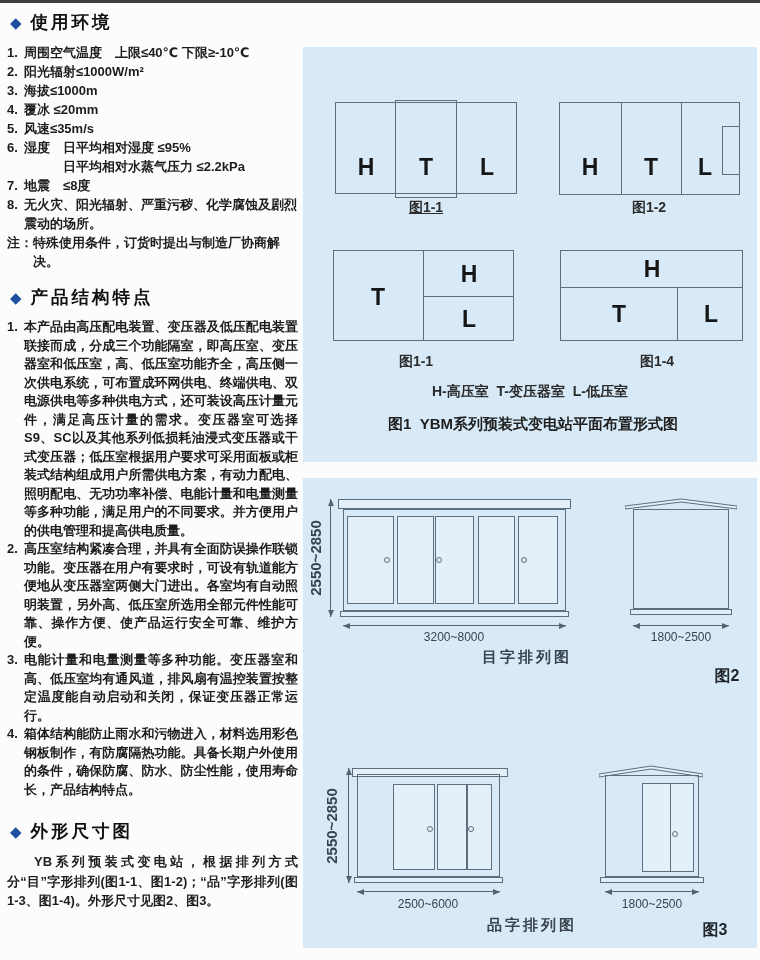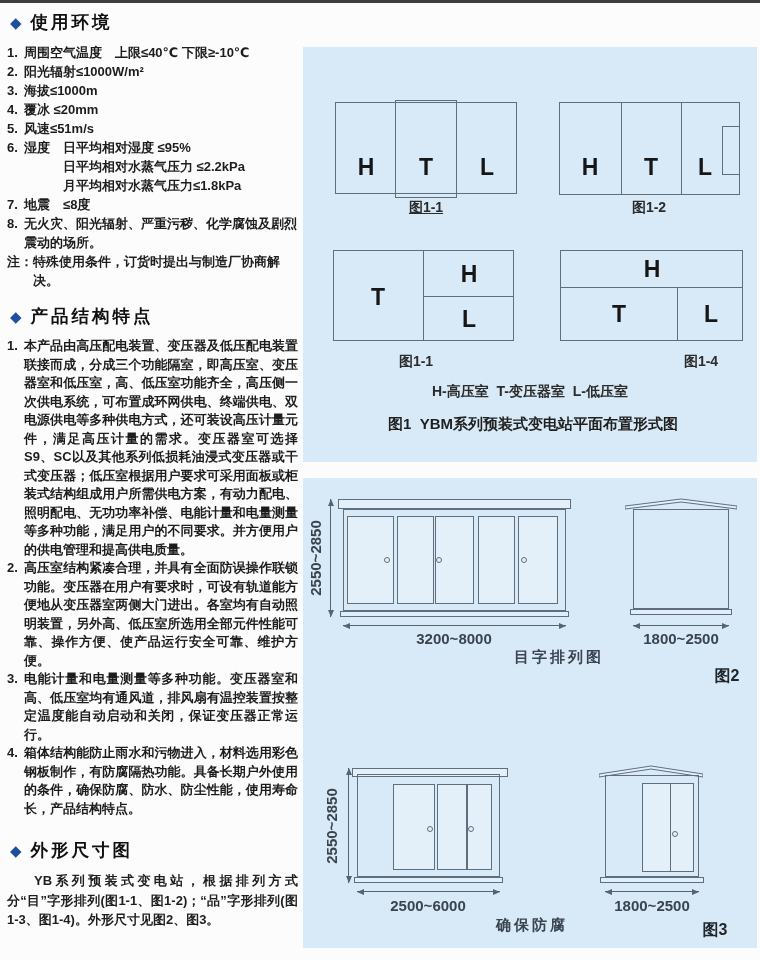--- a/index.html
+++ b/index.html
@@ -56,21 +56,21 @@
   .dimh { position:absolute; height:0; border-top:1px solid #55646f; }
   .dimh::before { content:""; position:absolute; left:0; top:-3.5px; width:0; height:0;
     border-top:3px solid transparent; border-bottom:3px solid transparent; border-right:7px solid #55646f; }
   .dimh::after { content:""; position:absolute; right:0; top:-3.5px; width:0; height:0;
     border-top:3px solid transparent; border-bottom:3px solid transparent; border-left:7px solid #55646f; }
   .dimv { position:absolute; width:0; border-left:1px solid #55646f; }
   .dimv::before { content:""; position:absolute; top:0; left:-3.5px; width:0; height:0;
     border-left:3px solid transparent; border-right:3px solid transparent; border-bottom:7px solid #55646f; }
   .dimv::after { content:""; position:absolute; bottom:0; left:-3.5px; width:0; height:0;
     border-left:3px solid transparent; border-right:3px solid transparent; border-top:7px solid #55646f; }
-  .dimlabel { position:absolute; transform:translateX(-50%); font-size:15px; font-weight:700; color:#39444e; white-space:nowrap; }
+  .dimlabel { position:absolute; transform:translateX(-50%); font-size:12px; font-weight:400; color:#39444e; white-space:nowrap; }
   .dimlabel-v { position:absolute; transform:translate(-50%,-50%) rotate(-90deg); font-size:15px; font-weight:600; color:#39444e; white-space:nowrap; }
   .grouplabel { position:absolute; transform:translateX(-50%); font-size:15px; font-weight:600; letter-spacing:3px; color:#39444e; white-space:nowrap; }
   .figno { position:absolute; transform:translateX(-50%); font-size:16px; font-weight:bold; color:#20262b; white-space:nowrap; }
 </style>
 </head>
 <body>
 
 <div class="page">
   <div class="topline"></div>
 
@@ -93,28 +93,27 @@
       <div class="li">
           <span class="num">3.</span>
           <span class="txt">海拔≤1000m</span>
         </div>
       <div class="li">
           <span class="num">4.</span>
           <span class="txt">覆冰 ≤20mm</span>
         </div>
       <div class="li">
           <span class="num">5.</span>
-          <span class="txt">风速≤51m/s</span>
+          <span class="txt">风速≤35m/s</span>
         </div>
       <div class="li">
           <span class="num">6.</span>
           <span class="txt">湿度　日平均相对湿度 ≤95%</span>
         </div>
       <div class="subline">日平均相对水蒸气压力 ≤2.2kPa</div>
-      <div class="subline">月平均相对水蒸气压力≤1.8kPa</div>
       <div class="li">
           <span class="num">7.</span>
           <span class="txt">地震　≤8度</span>
         </div>
       <div class="li">
           <span class="num">8.</span>
           <span class="txt">无火灾、阳光辐射、严重污秽、化学腐蚀及剧烈震动的场所。</span>
         </div>
       <div class="note">
         <span class="note-label">注：</span>
@@ -182,21 +181,21 @@
     </div>
     <span class="figcap" style="left:113px; top:306px;">图1-1</span>
 
     <div class="figrect" style="left:257px; top:203px; width:183px; height:91px;">
       <div class="hline" style="left:0; right:0; top:36px;"></div>
       <div class="vline" style="left:116px; top:36px; bottom:0;"></div>
       <span class="cell-label" style="left:91px; top:18px;">H</span>
       <span class="cell-label" style="left:58px; top:63px;">T</span>
       <span class="cell-label" style="left:150px; top:63px;">L</span>
     </div>
-    <span class="figcap" style="left:354px; top:306px;margin-left:44px;">图1-4</span>
+    <span class="figcap" style="left:354px; top:306px;">图1-4</span>
 
     <span class="legend" style="left:227px; top:336px;">H-高压室  T-变压器室  L-低压室</span>
     <span class="fig-title" style="left:230px; top:368px;">图1  YBM系列预装式变电站平面布置形式图</span>
   </div>
 
   <div class="panel panel2">
 
     <div class="roofslab" style="left:35px; top:21px; width:233px; height:10px;"></div>
     <div class="cabbody" style="left:40px; top:31px; width:223px; height:102px;">
       <div class="door" style="left:3px;  top:6px; width:47px; height:88px;"></div>
@@ -206,21 +205,21 @@
       <div class="door" style="left:174px; top:6px; width:40px; height:88px;"></div>
       <div class="knob" style="left:40px; top:47px;"></div>
       <div class="knob" style="left:92px; top:47px;"></div>
       <div class="knob" style="left:177px; top:47px;"></div>
     </div>
     <div class="plinth" style="left:37px; top:133px; width:229px; height:6px;"></div>
     <div class="dimv" style="left:27px; top:21px; height:118px;"></div>
     <span class="dimlabel-v" style="left:12px; top:80px;">2550~2850</span>
     <div class="dimh" style="left:40px; top:147px; width:223px;"></div>
     <span class="dimlabel" style="left:151px; top:152px;">3200~8000</span>
-    <span class="grouplabel" style="left:256px; top:170px;text-align:center;">目字排列图</span>
+    <span class="grouplabel" style="left:224px; top:170px;text-align:center;">目字排列图</span>
 
     <svg class="gable" style="left:322px; top:20px;" width="112" height="12" viewBox="0 0 112 12">
       <polygon points="0,8 56,1 112,8 112,11 56,4 0,11" fill="rgba(255,255,255,0.30)" stroke="#5f6e7d" stroke-width="1"></polygon>
     </svg>
     <div class="cabbody" style="left:330px; top:31px; width:96px; height:100px;"></div>
     <div class="plinth" style="left:327px; top:131px; width:102px; height:6px;"></div>
     <div class="dimh" style="left:330px; top:147px; width:96px;"></div>
     <span class="dimlabel" style="left:378px; top:152px;">1800~2500</span>
     <span class="figno" style="left:424px; top:188px;">图2</span>
 
@@ -230,21 +229,21 @@
       <div class="door" style="left:79px;  top:9px; width:30px; height:86px;"></div>
       <div class="door" style="left:109px; top:9px; width:25px; height:86px;"></div>
       <div class="knob" style="left:69px;  top:51px;"></div>
       <div class="knob" style="left:110px; top:51px;"></div>
     </div>
     <div class="plinth" style="left:51px; top:399px; width:149px; height:6px;"></div>
     <div class="dimv" style="left:45px; top:290px; height:115px;"></div>
     <span class="dimlabel-v" style="left:28px; top:348px;">2550~2850</span>
     <div class="dimh" style="left:54px; top:413px; width:143px;"></div>
     <span class="dimlabel" style="left:125px; top:419px;">2500~6000</span>
-    <span class="grouplabel" style="left:229px; top:438px;">确保防腐</span>
+    <span class="grouplabel" style="left:229px; top:438px;">品字排列图</span>
 
     <svg class="gable" style="left:296px; top:287px;" width="104" height="14" viewBox="0 0 104 14">
       <polygon points="0,9 52,1 104,9 104,12 52,4 0,12" fill="rgba(255,255,255,0.30)" stroke="#5f6e7d" stroke-width="1"></polygon>
     </svg>
     <div class="cabbody" style="left:302px; top:297px; width:94px; height:102px;">
       <div class="door" style="left:36px; top:7px; width:52px; height:89px;">
         <div class="doordiv" style="left:27px;"></div>
         <div class="knob" style="left:29px; top:47px;"></div>
       </div>
     </div>

